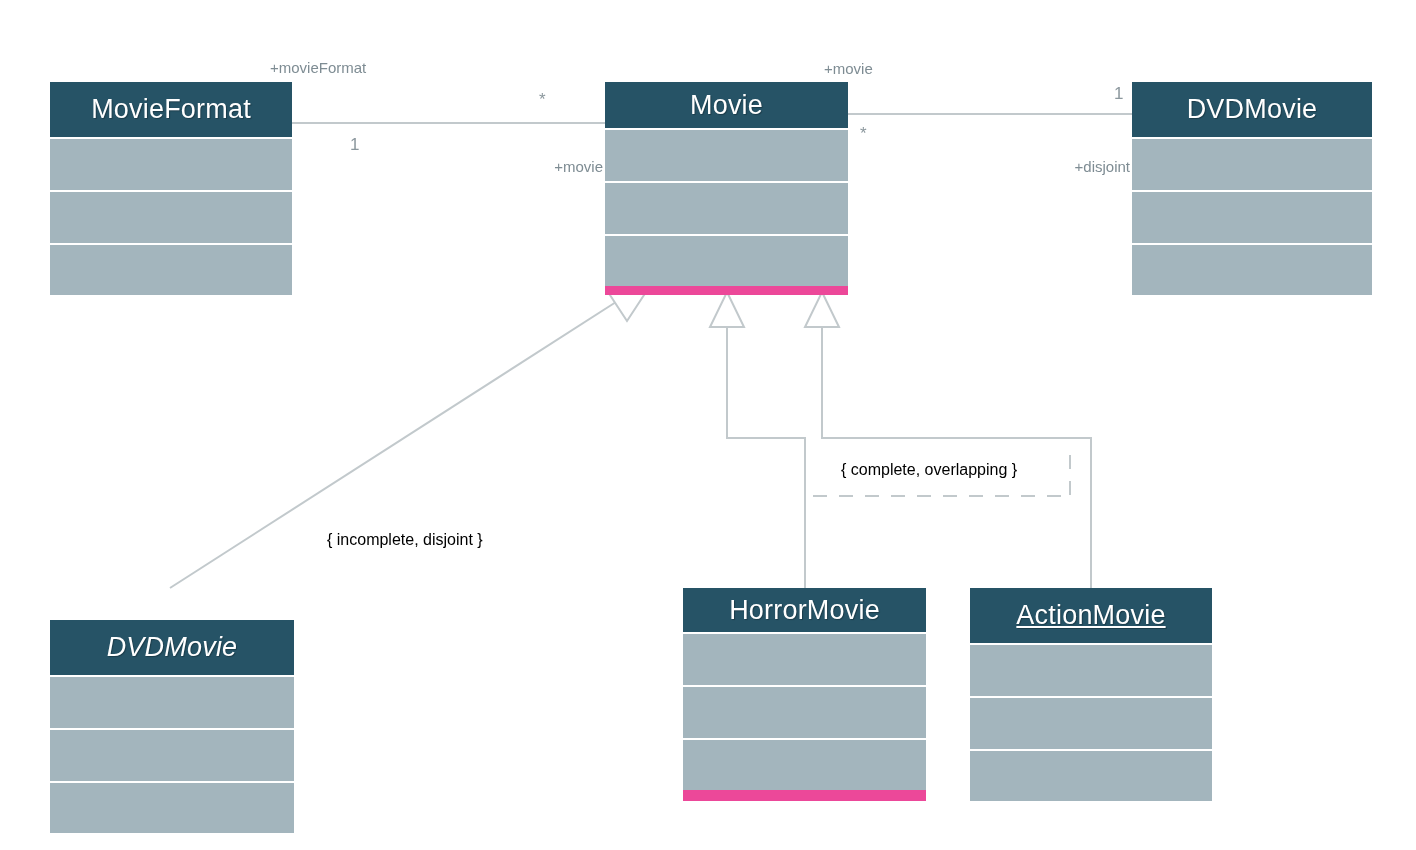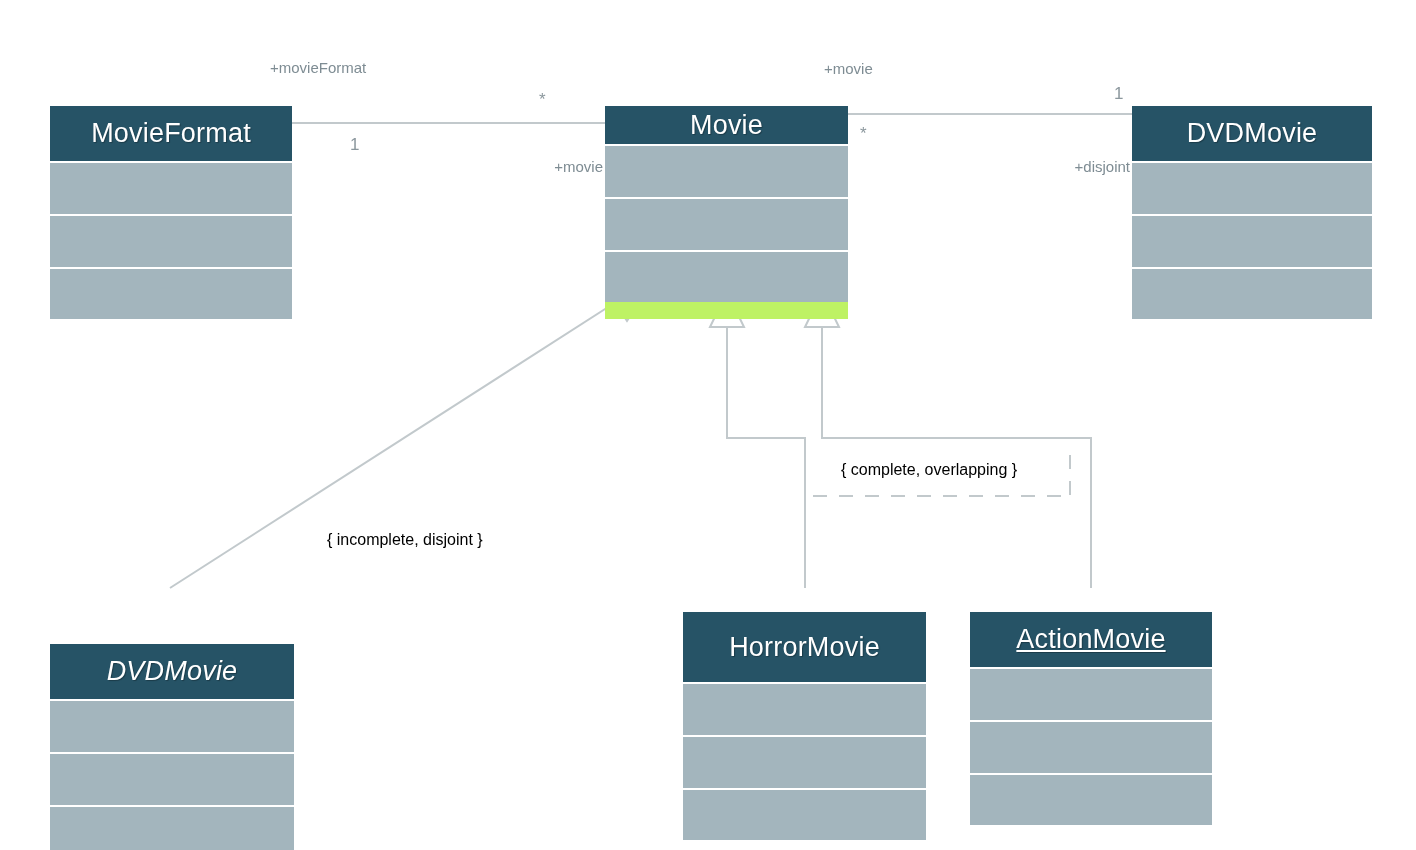--- a/index.html
+++ b/index.html
@@ -24,22 +24,21 @@
     position: absolute;
     left: 0;
     top: 0;
     width: 1416px;
     height: 850px;
     pointer-events: none;
   }
   .uml-class {
     position: absolute;
     box-sizing: border-box;
-    background: #bef264;
-    margin-top: 24px;
+    background: #ec4899;
   }
   .uml-header {
     box-sizing: border-box;
     width: 100%;
     background: #265366;
     color: #ffffff;
     text-align: center;
     font-size: 27px;
     font-weight: normal;
     letter-spacing: 0.2px;
@@ -105,21 +104,21 @@
   <div class="uml-class" style="left:50px; top:82px; width:242px; height:213px;">
     <div class="uml-header" style="height:55px;">
       <span>MovieFormat</span>
     </div>
     <div class="uml-compartment" style="height:53px;"></div>
     <div class="uml-compartment" style="height:53px;"></div>
     <div class="uml-compartment" style="height:52px;"></div>
   </div>
 
   <div class="uml-class" style="left:605px; top:82px; width:243px; height:213px;">
-    <div class="uml-header" style="height:38px;justify-content:center;">
+    <div class="uml-header" style="height:46px;justify-content:center;">
       <span>Movie</span>
     </div>
     <div class="uml-compartment" style="height:53px;"></div>
     <div class="uml-compartment" style="height:53px;"></div>
     <div class="uml-compartment" style="height:52px;"></div>
   </div>
 
   <div class="uml-class" style="left:1132px; top:82px; width:240px; height:213px;">
     <div class="uml-header" style="height:55px;">
       <span>DVDMovie</span>
@@ -132,21 +131,21 @@
   <div class="uml-class" style="left:50px; top:620px; width:244px; height:213px;font-style:italic;">
     <div class="uml-header" style="height:55px;">
       <span>DVDMovie</span>
     </div>
     <div class="uml-compartment" style="height:53px;"></div>
     <div class="uml-compartment" style="height:53px;"></div>
     <div class="uml-compartment" style="height:52px;"></div>
   </div>
 
   <div class="uml-class" style="left:683px; top:588px; width:243px; height:213px;">
-    <div class="uml-header" style="height:70px;">
+    <div class="uml-header" style="height:44px;">
       <span>HorrorMovie</span>
     </div>
     <div class="uml-compartment" style="height:53px;"></div>
     <div class="uml-compartment" style="height:53px;"></div>
     <div class="uml-compartment" style="height:52px;"></div>
   </div>
 
   <div class="uml-class" style="left:970px; top:588px; width:242px; height:213px;">
     <div class="uml-header" style="height:55px;text-decoration:underline;">
       <span>ActionMovie</span>

